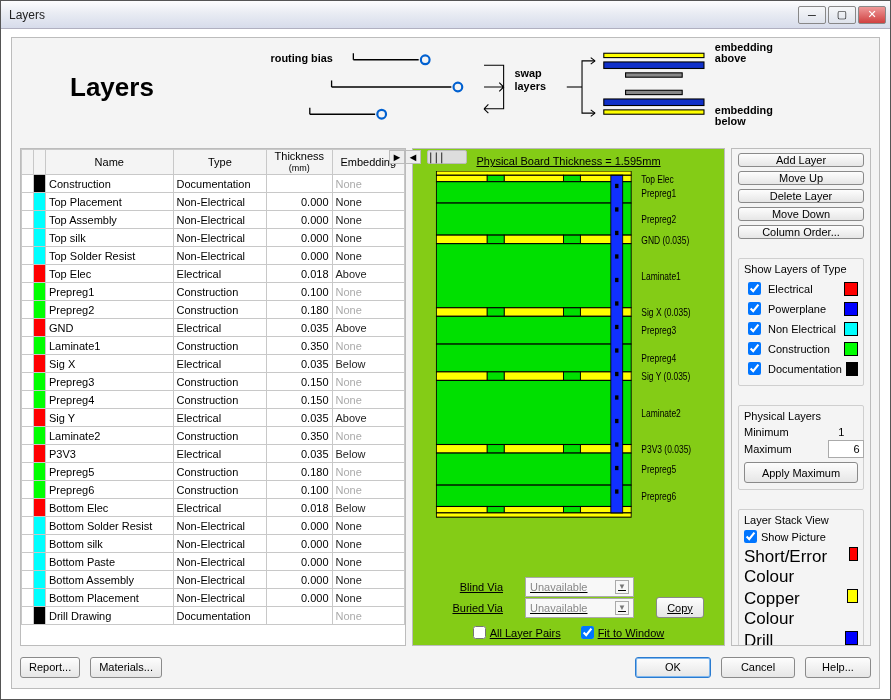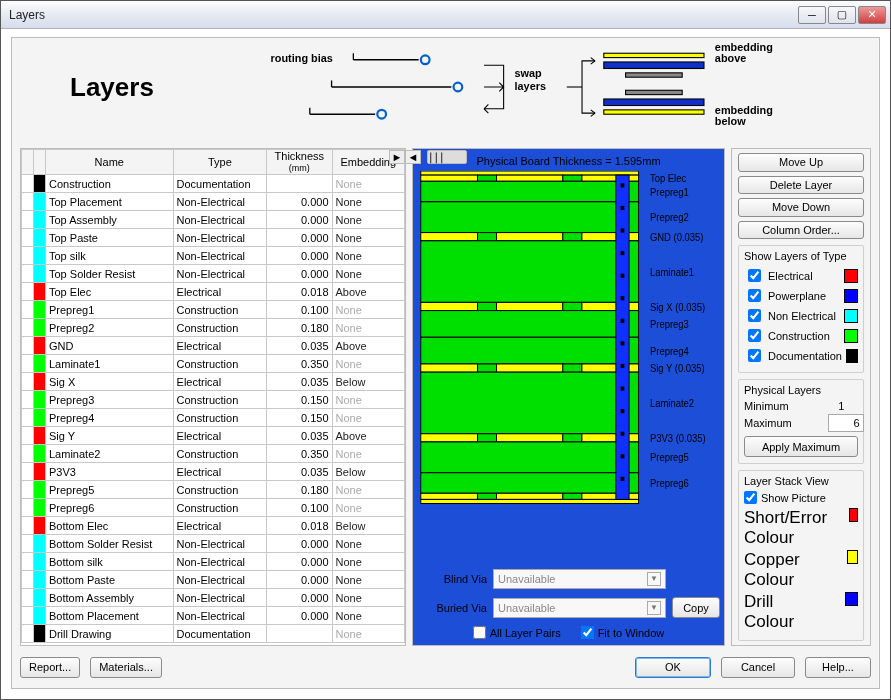--- a/index.html
+++ b/index.html
@@ -25,37 +25,37 @@
   th { background:#f4f4f4; font-weight:normal; text-align:center; }
   td.tk { text-align:right; }
   td.emb { color:#222; }
   td.emb.none { color:#aaa; }
   .colorcell { width:12px; padding:0; }
   .colorcell div { width:100%; height:100%; }
   .hscroll { height:16px; background:#f0f0f0; border-top:1px solid #ccc; position:relative; }
   .hscroll .arrow { width:16px; height:14px; border:1px solid #bbb; position:absolute; top:0; background:#eee; display:flex; align-items:center; justify-content:center;}
   .hscroll .thumb { position:absolute; top:0; height:14px; left:22px; width:40px; background:#ddd; border:1px solid #bbb; border-radius:2px;}
 
-  .centercol { flex:1; border:1px solid #bcbcbc; background:#1d4ed8; display:flex; flex-direction:column; padding:6px 4px; }
+  .centercol { flex:1; border:1px solid #bcbcbc; background:#84cc16; display:flex; flex-direction:column; padding:6px 20px;text-decoration:underline; }
   .stacktitle { text-align:center; font-size:11px; margin-bottom:4px; }
   .stackview { flex:1; position:relative; }
   .stackview svg { width:100%; height:100%; }
-  .viarow { margin-top:8px; display:grid; grid-template-columns:70px 1fr 48px; gap:6px; align-items:center;}
+  .viarow { display:grid; grid-template-columns:70px 1fr 48px; gap:22px; align-items:center;}
   .viarow label { text-align:right; font-size:11px; }
   .select { height:20px; border:1px solid #aaa; background:#f8f8f8; color:#888; padding:0 4px; display:flex; align-items:center; justify-content:space-between;}
   .select .arrowbtn { width:14px; height:14px; border:1px solid #aaa; font-size:8px; text-align:center; line-height:12px; color:#777;}
   .btn { height:21px; border:1px solid #8a8a8a; border-radius:3px; background:linear-gradient(#fdfdfd,#e6e6e6); font-size:11px; display:flex; align-items:center; justify-content:center; padding:0 8px; }
   .btn.primary { border-color:#2a7bd0; box-shadow:0 0 0 1px #7fb7ee inset; }
   .chk { display:flex; align-items:center; gap:4px; font-size:11px; }
   .chk input { margin:0; }
   .flagrow { display:flex; gap:20px; margin-top:8px; justify-content:center;}
 
   .rightcol { width:140px; border:1px solid #bcbcbc; background:#f4f4f4; padding:4px 6px; display:flex; flex-direction:column; gap:4px; overflow:auto;}
   .rightcol .btn { width:100%; }
-  .group { border:1px solid #cfcfcf; border-radius:2px; padding:4px 5px 6px; margin-top:2px;}
+  .group { border:1px solid #cfcfcf; border-radius:2px; padding:4px 5px 6px; margin-top:15px;}
   .group .gtitle { font-size:11px; margin-bottom:4px;}
   .swrow { display:flex; align-items:center; gap:4px; font-size:11px; margin:1px 0;}
   .swatch { width:14px; height:14px; border:1px solid #000; margin-left:auto;}
   .fieldrow { display:flex; align-items:center; justify-content:space-between; font-size:11px; margin:2px 0;gap:36px;}
   .fieldrow input { width:36px; height:18px; border:1px solid #aaa; text-align:right; font-size:11px; padding-right:3px;}
   .colrow { display:flex; align-items:flex-start; font-size:17px; margin:2px 0; gap:20px;}
 
   .footer { position:absolute; left:8px; right:8px; bottom:8px; height:26px; display:flex; align-items:center; gap:10px;}
   .footer .spacer { flex:1; }
 </style>
@@ -157,32 +157,20 @@
                   <td class="emb">None</td>
                 </tr>
                 <tr>
                   <td class="colorcell">
                     <div></div>
                   </td>
                   <td class="colorcell">
                     <div style="background:#00ffff"></div>
                   </td>
                   <td>Top Assembly</td>
-                  <td>Non-Electrical</td>
-                  <td class="tk">0.000</td>
-                  <td class="emb">None</td>
-                </tr>
-                <tr>
-                  <td class="colorcell">
-                    <div></div>
-                  </td>
-                  <td class="colorcell">
-                    <div style="background:#00ffff"></div>
-                  </td>
-                  <td>Top Paste</td>
                   <td>Non-Electrical</td>
                   <td class="tk">0.000</td>
                   <td class="emb">None</td>
                 </tr>
                 <tr>
                   <td class="colorcell">
                     <div></div>
                   </td>
                   <td class="colorcell">
                     <div style="background:#00ffff"></div>
@@ -552,20 +540,21 @@
               <span>All Layer Pairs</span>
             </label>
           <label class="chk">
               <input type="checkbox" checked="" style="">
               <span>Fit to Window</span>
             </label>
         </div>
       </div>
 
       <div class="rightcol">
+        <div class="btn">Add Layer</div>
         <div class="btn">Move Up</div>
         <div class="btn">Delete Layer</div>
         <div class="btn">Move Down</div>
         <div class="btn">Column Order...</div>
 
         <div class="group">
           <div class="gtitle">Show Layers of Type</div>
           <div id="typeList">
               <div class="swrow">
                 <input type="checkbox" checked="" style="">

